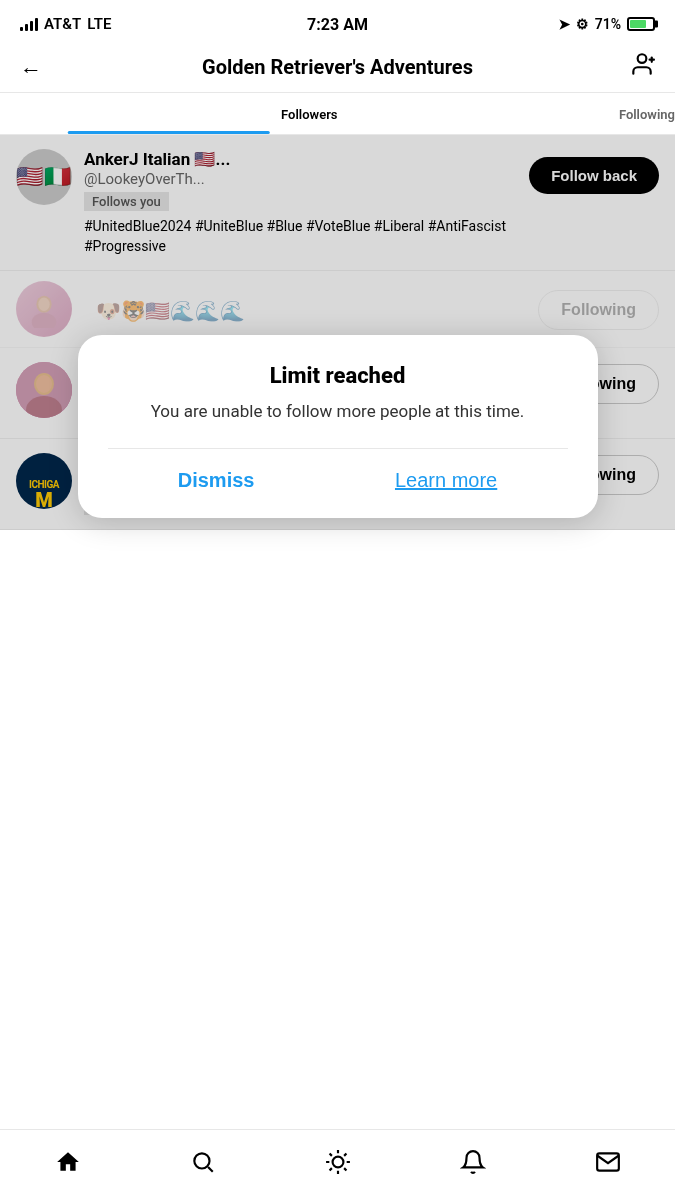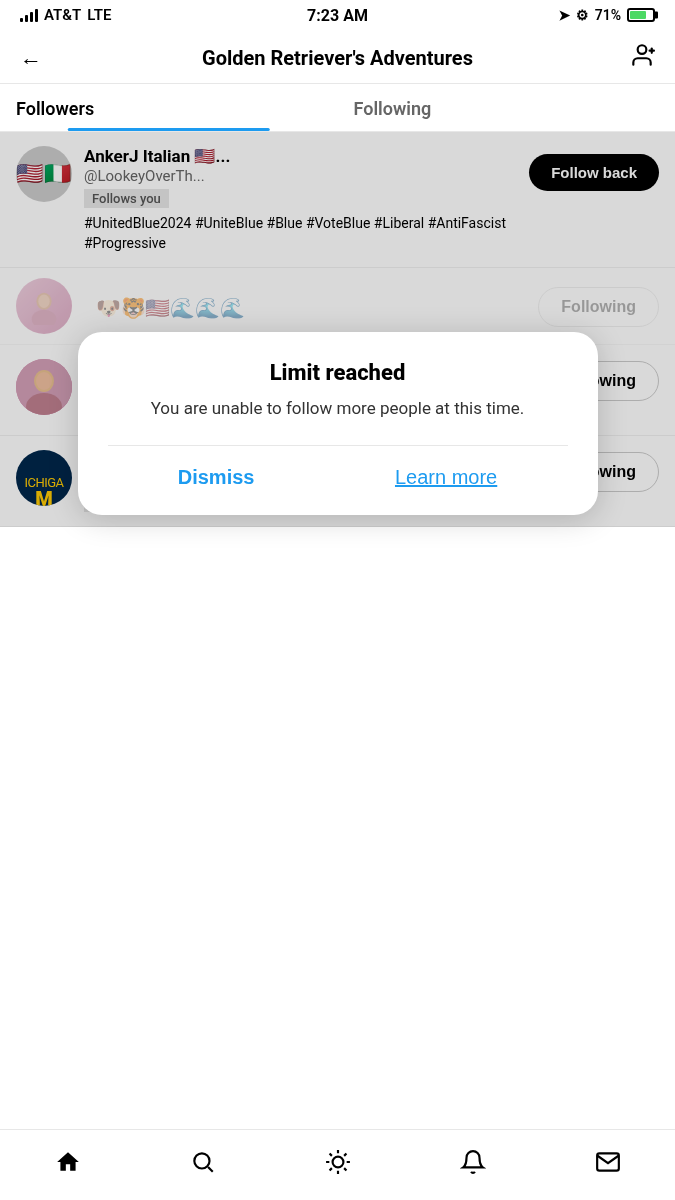--- a/index.html
+++ b/index.html
@@ -11,21 +11,21 @@
       min-height: 1200px;
       overflow-x: hidden;
     }
 
     
     .status-bar {
       background: #fff;
       display: flex;
       justify-content: space-between;
       align-items: center;
-      padding: 6px 20px 8px;
+      padding: 15px 20px 8px;
       font-size: 15px;
       font-weight: 600;
     }
     .status-left { display: flex; align-items: center; gap: 6px; }
     .status-time { font-size: 16px; font-weight: 700; position: absolute; left: 50%; transform: translateX(-50%); }
     .status-right { display: flex; align-items: center; gap: 6px; font-size: 14px; }
     .battery {
       width: 28px; height: 14px; border: 2px solid #000; border-radius: 3px; position: relative; display: inline-flex; align-items: center; padding: 1px;
     }
     .battery::after { content: ''; position: absolute; right: -5px; top: 50%; transform: translateY(-50%); width: 3px; height: 7px; background: #000; border-radius: 0 1px 1px 0; }
@@ -43,23 +43,23 @@
     .back-btn { font-size: 22px; color: #000; cursor: pointer; width: 36px; }
     .add-user-btn { font-size: 22px; color: #000; cursor: pointer; width: 36px; text-align: right; }
 
     
     .tabs {
       display: flex;
       border-bottom: 1px solid #e7e7e7;
     }
     .tab {
       flex: 1;
-      text-align: left;
-      padding: 14px 16px 12px;
-      font-size: 18px;
+      text-align: right;
+      padding: 14px 0 12px;
+      font-size: 13px;
       font-weight: 600;
       color: #666;
       cursor: pointer;
       position: relative;
     }
     .tab.active {
       color: #000;
     }
     .tab.active::after {
       content: '';
@@ -356,21 +356,21 @@
     <div class="user-info">
       <div class="user-name">Claire</div>
       <div class="user-handle">@clairedelgado24</div>
       <span class="follows-badge">Follows you</span>
     </div>
     <button class="following-btn">Following</button>
   </div>
 
   <div class="user-item">
     <div class="avatar" style="background:#00274c; flex-direction:column;">
-      <span style="color:#ffcb05; font-size:13px; font-weight:400; letter-spacing:-0.5px; line-height:1;margin-top:28px;">ICHIGA</span>
+      <span style="color:#ffcb05; font-size:10px; font-weight:700; letter-spacing:-0.5px; line-height:1;margin-top:28px;">ICHIGA</span>
       <span style="color:#ffcb05; font-size:20px; font-weight:900; line-height:1;">M</span>
     </div>
     <div class="user-info">
       <div class="user-name">Joseph Anker</div>
       <div class="user-handle">@AnkerJ</div>
       <span class="follows-badge">Follo...</span>
     </div>
     <button class="following-btn">Following</button>
   </div>
 

